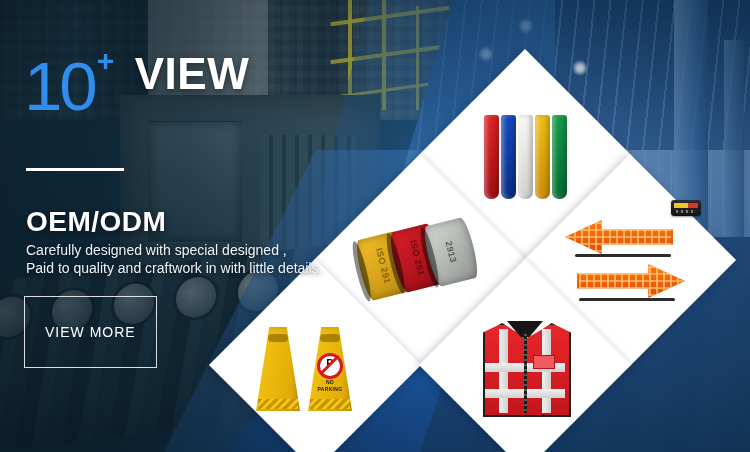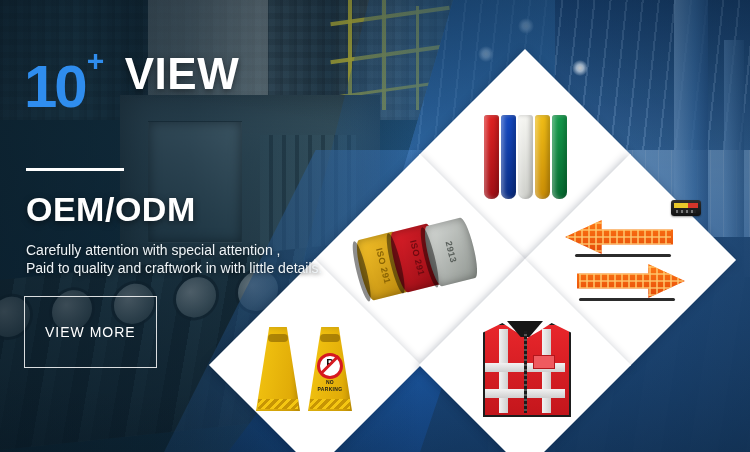--- a/index.html
+++ b/index.html
@@ -337,21 +337,21 @@
     position:absolute;left:30px;top:6px;width:36px;height:16px;
     background:#161616;clip-path:polygon(0 0,100% 0,62% 100%,38% 100%);
   }
 
   
   .content{position:absolute;left:0;top:0;width:520px;height:452px;}
 
   .headline{position:absolute;left:24px;top:44px;white-space:nowrap;}
   .num10{
     display:inline-block;vertical-align:top;
-    font-size:60px;line-height:86px;font-weight:700;color:#2f8dee;
+    font-size:69px;line-height:86px;font-weight:400;color:#2f8dee;
     letter-spacing:-3px;
   }
   .plus{
     display:inline-block;vertical-align:top;
     font-size:30px;line-height:34px;font-weight:700;color:#2f8dee;
     margin-left:2px;
   }
   .years{
     display:inline-block;vertical-align:top;margin-left:16px;margin-top:8px;
   }
@@ -359,22 +359,22 @@
     display:block;color:#fff;font-weight:700;letter-spacing:.5px;
     text-shadow:0 2px 6px rgba(0,0,0,.45);
   }
   .years .l1{font-size:44px;line-height:44px;}
   .years .l2{font-size:44px;line-height:48px;}
 
   .divider{
     position:absolute;left:26px;top:168px;width:98px;height:3px;background:#ffffff;
   }
   .oem{
-    position:absolute;left:26px;top:190px;
-    font-size:34px;font-weight:700;color:#fff;letter-spacing:.5px;
+    position:absolute;left:26px;top:206px;
+    font-size:28px;font-weight:700;color:#fff;letter-spacing:.5px;
     text-shadow:0 2px 6px rgba(0,0,0,.5);
   }
   .sub{
     position:absolute;left:26px;top:241px;
     font-size:14px;line-height:18px;color:#eef3f6;font-weight:400;
     text-shadow:0 1px 4px rgba(0,0,0,.65);
   }
   .viewmore{
     position:absolute;left:24px;top:296px;
     padding:27px 20px;border:1px solid rgba(255,255,255,.85);
@@ -522,20 +522,20 @@
       <span class="years">
         <span class="l1">VIEW</span>
       </span>
     </div>
 
     <div class="divider"></div>
 
     <div class="oem">OEM/ODM</div>
 
     <div class="sub">
-      <span>Carefully attention with special attention ,</span><br>
+      <span>Carefully designed with special designed ,</span><br>
       <span>Paid to quality and craftwork in with little details.</span>
     </div>
 
     <div class="viewmore">VIEW MORE</div>
   </div>
 
 </div>
 
 </body></html>

